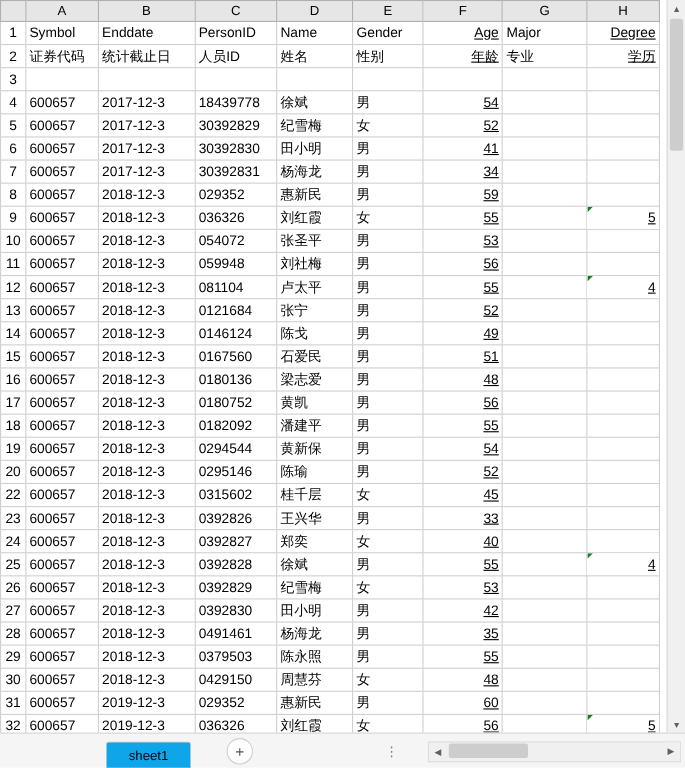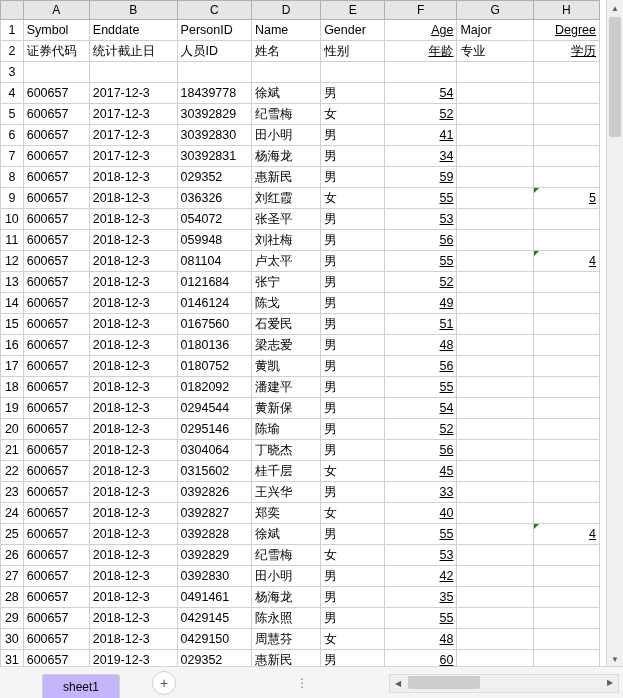--- a/index.html
+++ b/index.html
@@ -86,23 +86,23 @@
   }
   .vscroll .arrow.bottom{position:absolute;bottom:0;left:0;}
 
   
   .bottombar{
     position:absolute;left:0;bottom:0;width:623px;height:31px;
     background:#f5f5f5;border-top:1px solid #d6d6d6;
     display:flex;align-items:center;
   }
   .tab{
-    margin-left:42px;
+    margin-left:96px;
     padding:5px 20px 6px 20px;
-    background:#c4b5fd;
+    background:#0ea5e9;
     border:1px solid #cfcfcf;border-bottom:none;
     font-size:12px;
     border-radius:3px 3px 0 0;
     position:relative;top:4px;
   }
   .addsheet{
     margin-left:32px;width:22px;height:22px;border-radius:50%;
     border:1px solid #cfcfcf;background:#fff;
     display:flex;align-items:center;justify-content:center;
     font-size:14px;color:#555;
@@ -356,31 +356,20 @@
           <td class="c-a">600657</td>
           <td class="c-b">2018-12-3</td>
           <td class="c-c">0295146</td>
           <td class="c-d">陈瑜</td>
           <td class="c-e">男</td>
           <td class="c-f num">52</td>
           <td class="c-g"></td>
           <td class="c-h"></td>
         </tr>
         <tr>
-          <td class="rowhead">21</td>
-          <td class="c-a">600657</td>
-          <td class="c-b">2018-12-3</td>
-          <td class="c-c">0304064</td>
-          <td class="c-d">丁晓杰</td>
-          <td class="c-e">男</td>
-          <td class="c-f num">56</td>
-          <td class="c-g"></td>
-          <td class="c-h"></td>
-        </tr>
-        <tr>
           <td class="rowhead">22</td>
           <td class="c-a">600657</td>
           <td class="c-b">2018-12-3</td>
           <td class="c-c">0315602</td>
           <td class="c-d">桂千层</td>
           <td class="c-e">女</td>
           <td class="c-f num">45</td>
           <td class="c-g"></td>
           <td class="c-h"></td>
         </tr>
@@ -447,21 +436,21 @@
           <td class="c-d">杨海龙</td>
           <td class="c-e">男</td>
           <td class="c-f num">35</td>
           <td class="c-g"></td>
           <td class="c-h"></td>
         </tr>
         <tr>
           <td class="rowhead">29</td>
           <td class="c-a">600657</td>
           <td class="c-b">2018-12-3</td>
-          <td class="c-c">0429145</td>
+          <td class="c-c">0379503</td>
           <td class="c-d">陈永照</td>
           <td class="c-e">男</td>
           <td class="c-f num">55</td>
           <td class="c-g"></td>
           <td class="c-h"></td>
         </tr>
         <tr>
           <td class="rowhead">30</td>
           <td class="c-a">600657</td>
           <td class="c-b">2018-12-3</td>

